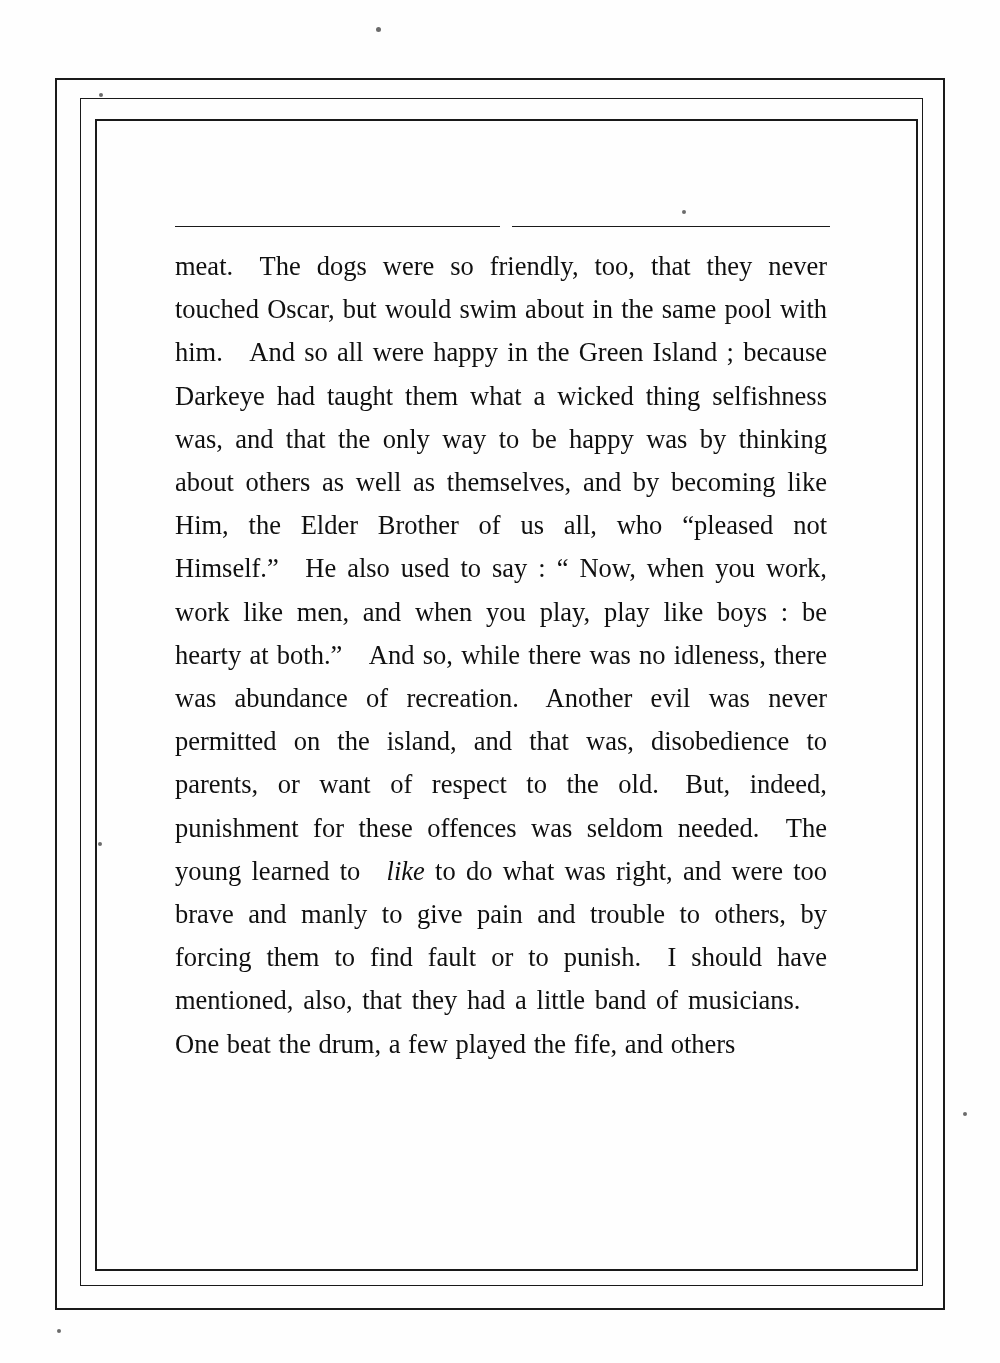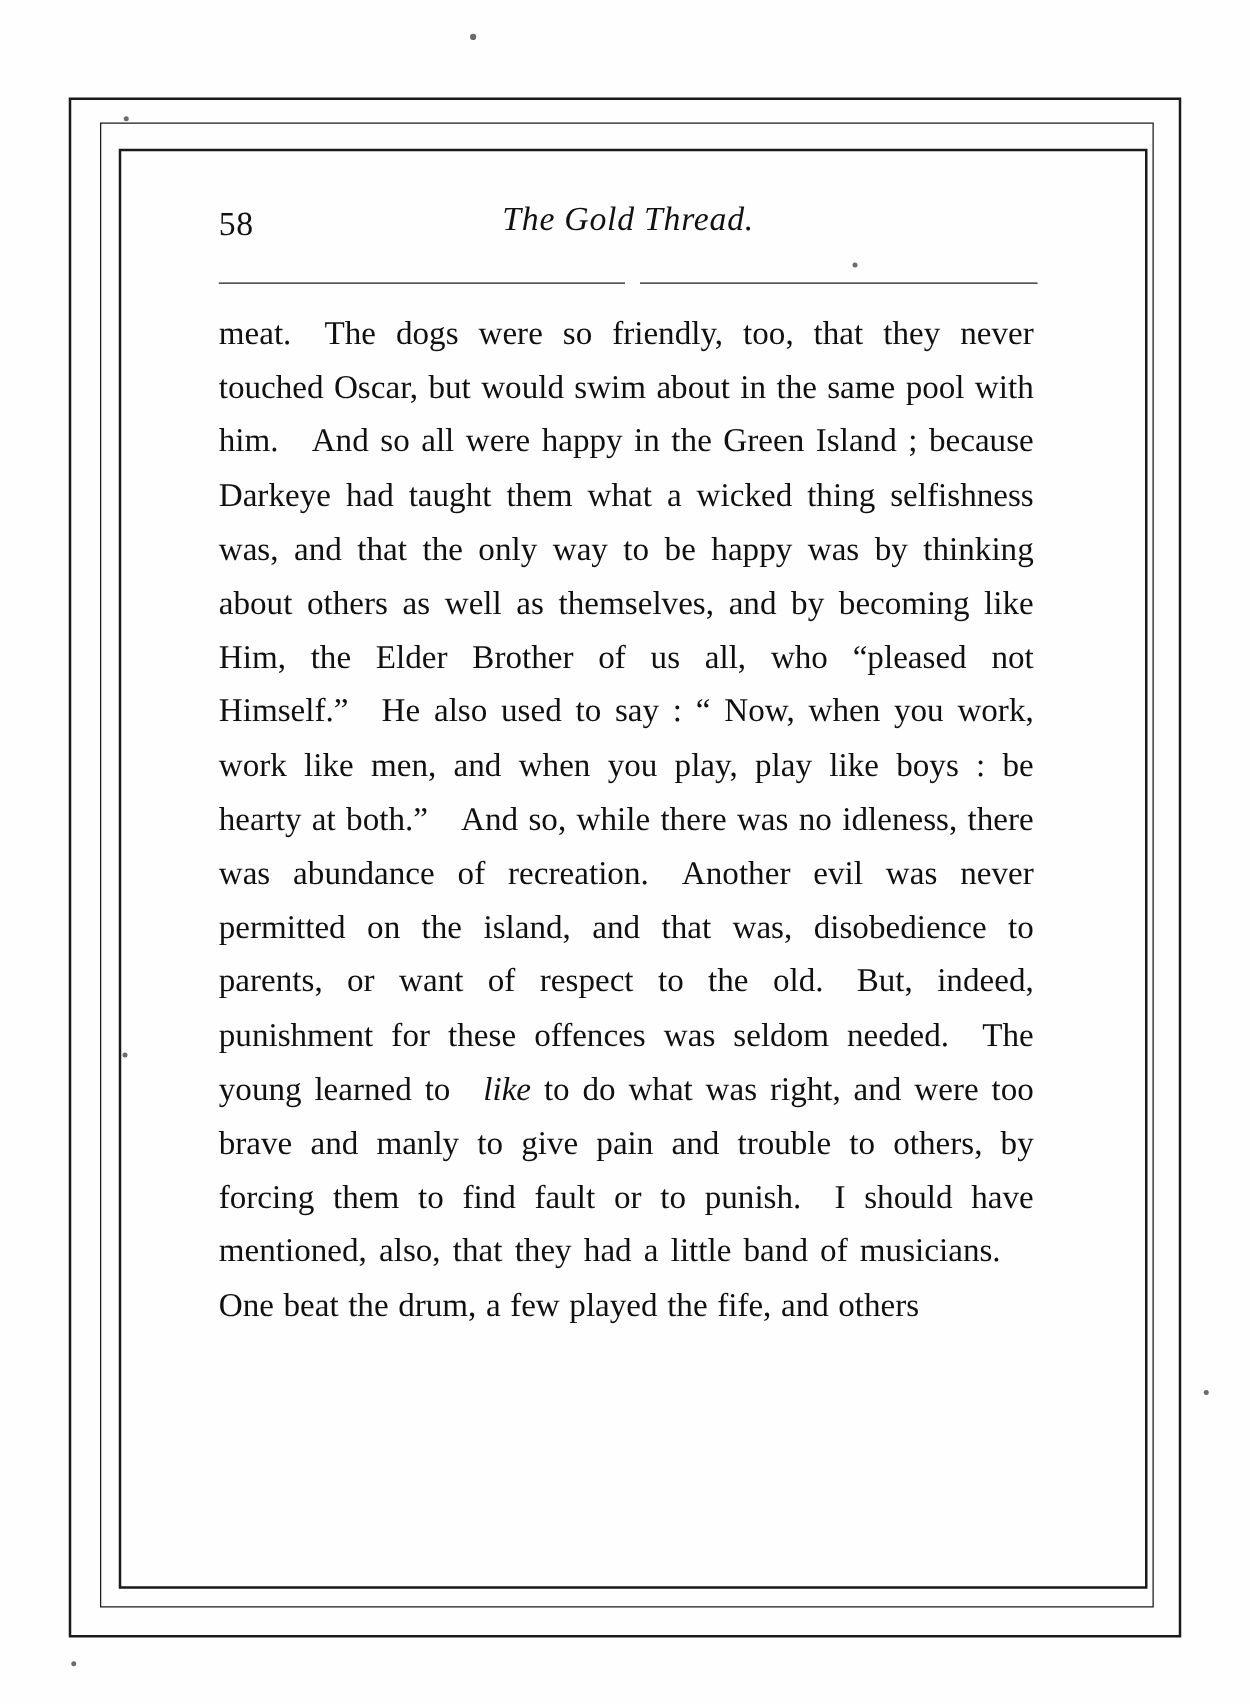--- a/index.html
+++ b/index.html
@@ -131,24 +131,20 @@
 </style>
 </head>
 <body>
 
 <div class="page">
 
   <div class="frame-outer"></div>
   <div class="frame-mid"></div>
   <div class="frame-inner"></div>
 
-  <div class="head">
-    <div class="folio">58</div>
-    <div class="running-title">The Gold Thread.</div>
-  </div>
 
   <div class="head-rule-left"></div>
   <div class="head-rule-right"></div>
 
   <div class="body-text">
     <p><span>meat. The dogs were so friendly, too, that they never touched Oscar, but would swim about in the same pool with him. And so all were happy in the Green Island ; because Darkeye had taught them what a wicked thing selfishness was, and that the only way to be happy was by thinking about others as well as themselves, and by becoming like Him, the Elder Brother of us all, who “pleased not Himself.” He also used to say : “ Now, when you work, work like men, and when you play, play like boys : be hearty at both.” And so, while there was no idleness, there was abundance of recreation. Another evil was never permitted on the island, and that was, disobedience to parents, or want of respect to the old. But, indeed, punishment for these offences was seldom needed. The young learned to </span><i>like</i><span> to do what was right, and were too brave and manly to give pain and trouble to others, by forcing them to find fault or to punish. I should have mentioned, also, that they had a little band of musicians. One beat the drum, a few played the fife, and others</span></p>
   </div>
 
   <div class="speck" style="left:376px; top:27px; width:5px; height:5px;"></div>
   <div class="speck" style="left:99px; top:93px; width:4px; height:4px;"></div>

